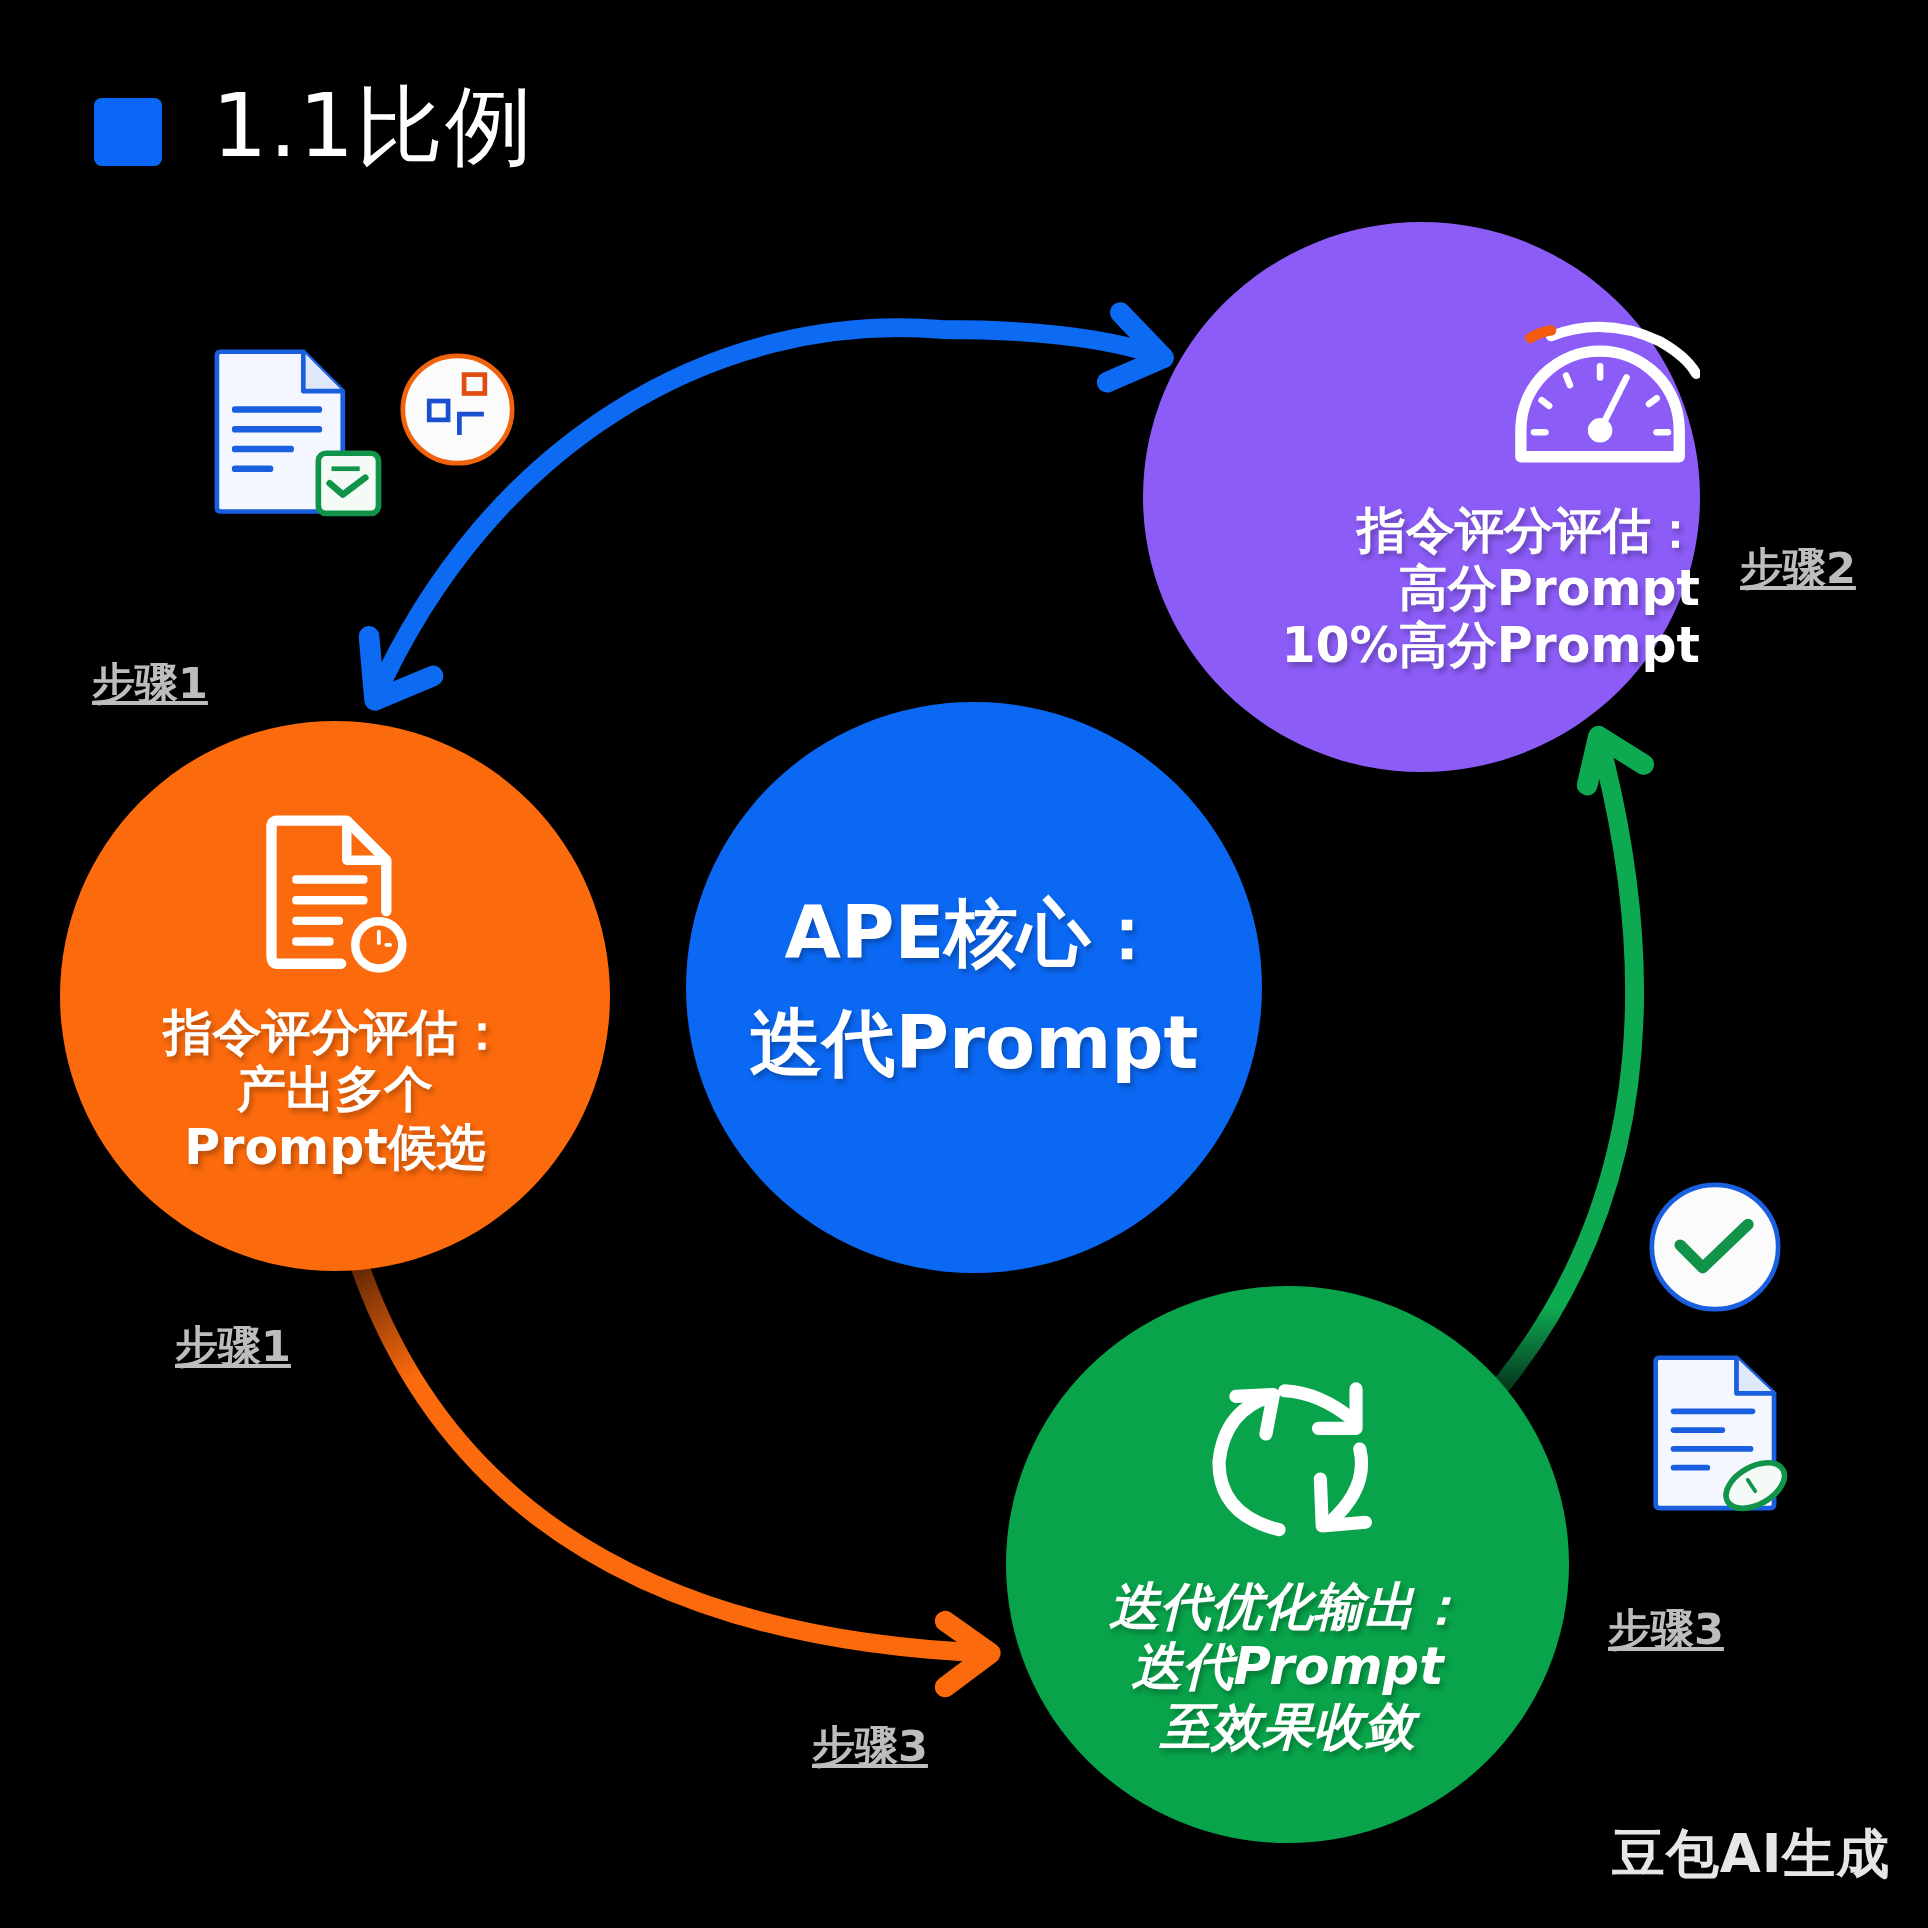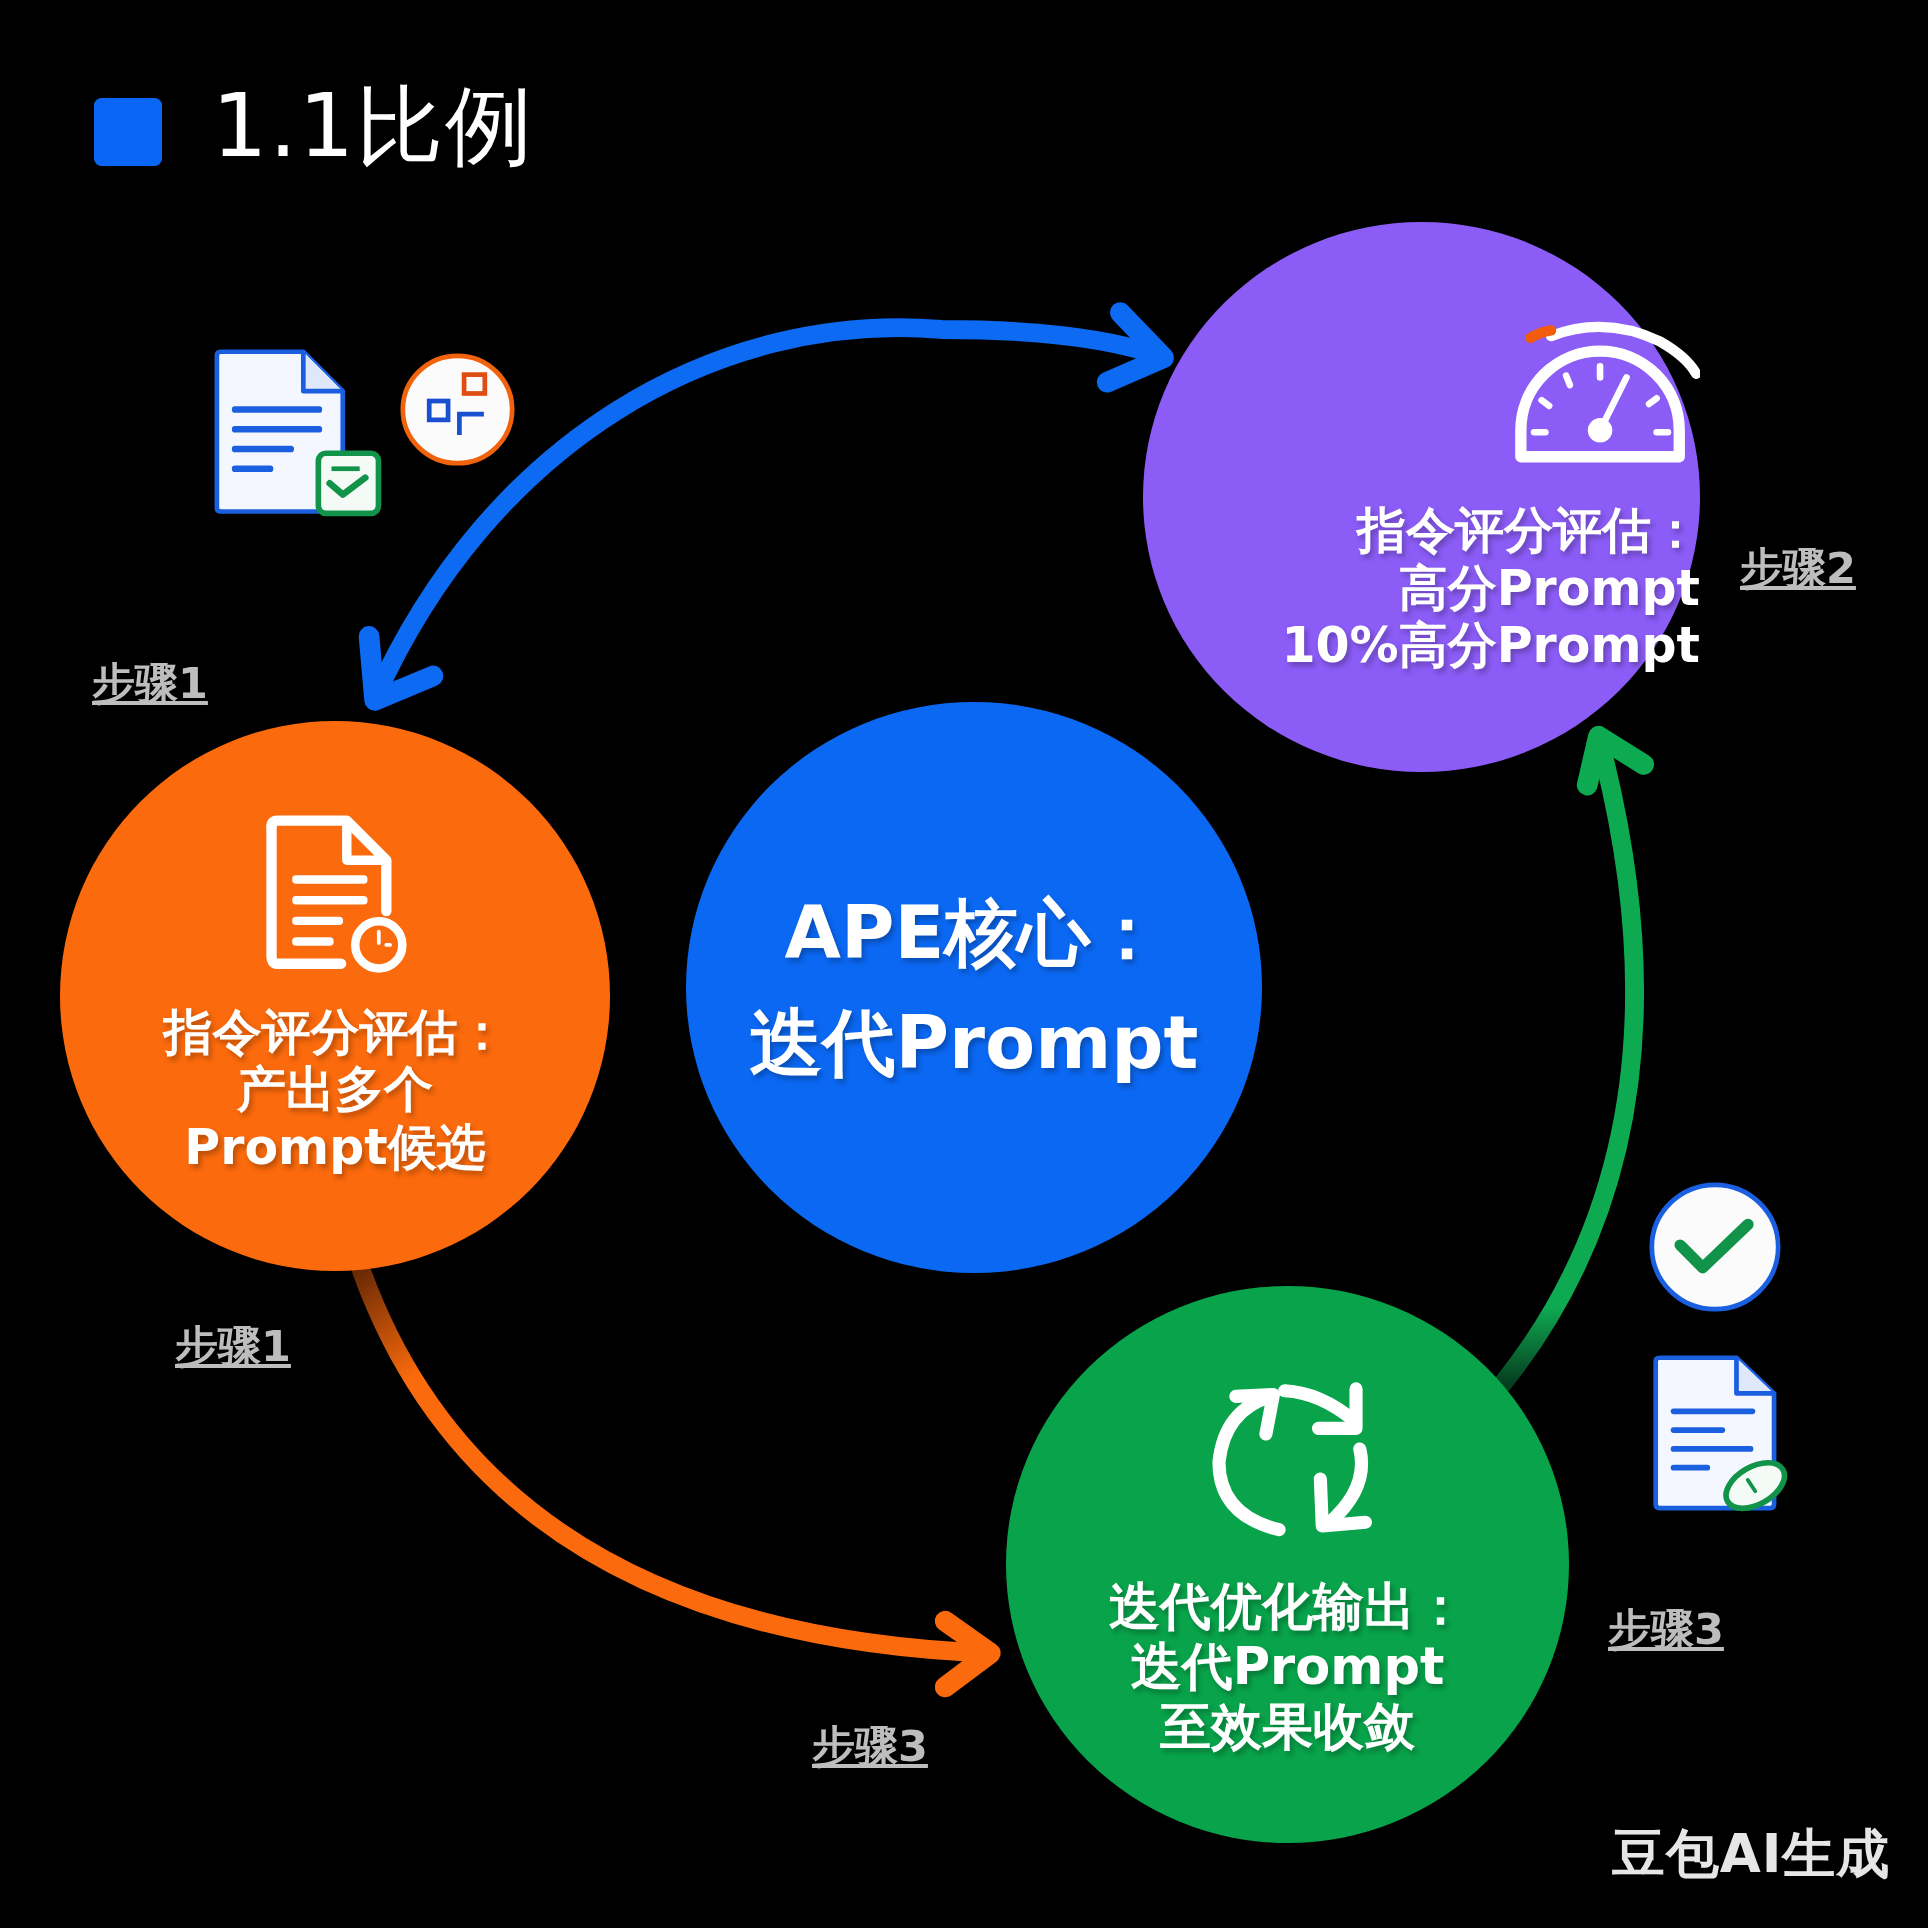--- a/index.html
+++ b/index.html
@@ -11,21 +11,21 @@
   .arrows { left: 0; top: 0; width: 1928px; height: 1928px; }
   .circle { border-radius: 50%; display: flex; flex-direction: column; align-items: center; justify-content: center; text-align: center; }
   .circle .line { display: block; font-weight: bold; color: #fff; line-height: 1.18; text-shadow: 2.8px 3.8px 5.6px rgba(0,0,0,0.25); white-space: nowrap; }
   .c-eval { left: 1143px; top: 222px; width: 557px; height: 550px; background: #8b5cf6; align-items: flex-end; }
   .c-eval .line { font-size: 49px; }
   .c-gen { left: 60px; top: 721px; width: 550px; height: 550px; background: #fb6a0c; }
   .c-gen .line { font-size: 49px; }
   .c-core { left: 686px; top: 702px; width: 576px; height: 571px; background: #0b68f3; gap: 19px; }
   .c-core .line { font-size: 73px; line-height: 1.25; }
   .c-opt { left: 1006px; top: 1286px; width: 563px; height: 557px; background: #08a34a; }
-  .c-opt .line { font-size: 51px; }
+  .c-opt .line { font-size: 51px; font-style: italic; }
   .icon-wrap { margin-bottom: 28px; }
   .step-label { color: #bdbdbd; font-weight: bold; font-size: 43px; text-shadow: 1.9px 2.8px 3.8px rgba(0,0,0,0.6); text-decoration: underline; }
   .watermark { left: 1612px; top: 1819px; color: #e6e6e6; font-weight: bold; font-size: 53px; letter-spacing: 0.9px; }
 </style>
 </head>
 <body>
 
 <div class="abs title-square"></div>
 <div class="abs title-text">1.1比例</div>
 

